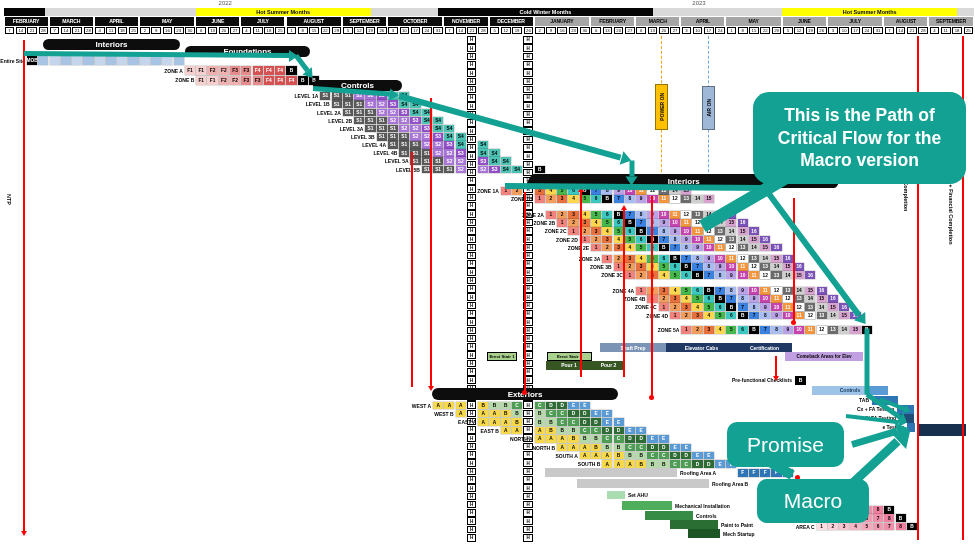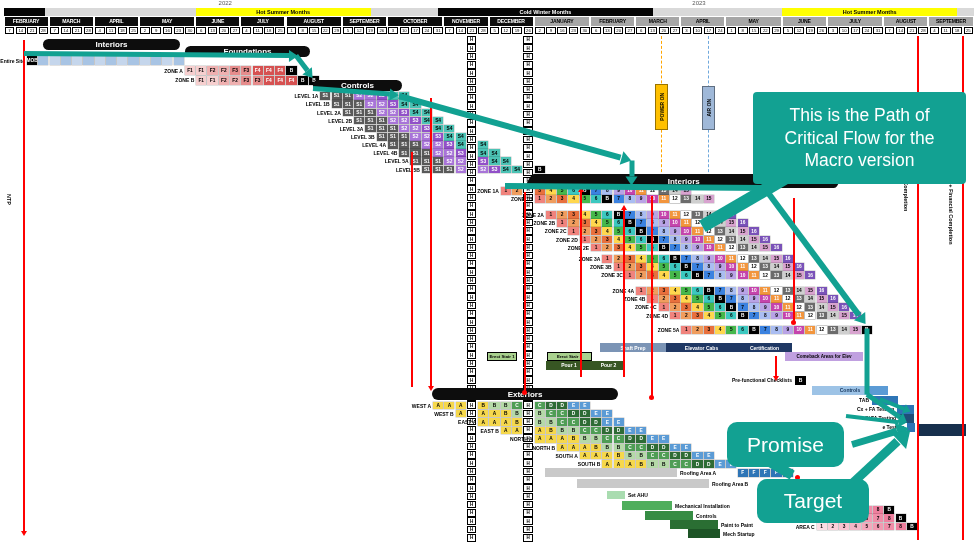--- a/index.html
+++ b/index.html
@@ -40,41 +40,41 @@
   .reddot{position:absolute;width:5px;height:5px;border-radius:50%;background:#ff0000;z-index:4;}
   .dashline{position:absolute;width:0;z-index:2;}
   .marker{position:absolute;z-index:3;display:flex;align-items:center;justify-content:center;
           border:0.5px solid rgba(0,0,0,0.4);}
   .marker span{writing-mode:vertical-rl;transform:rotate(180deg);font-size:5px;font-weight:bold;
           white-space:nowrap;}
   .arrow{position:absolute;transform-origin:0 50%;z-index:5;}
   .ahead{position:absolute;top:50%;width:0;height:0;z-index:5;}
   .callout{position:absolute;background:#12a192;color:#fff;display:flex;align-items:center;
            justify-content:center;text-align:center;z-index:6;}
-  .callout.main{left:753px;top:92px;width:213px;height:92px;border-radius:4px;font-size:17.5px;
-           line-height:1.3;padding:4px 10px;}
+  .callout.main{left:753px;top:92px;width:213px;height:92px;border-radius:16px;font-size:17.5px;
+           line-height:1.3;padding:4px 10px;font-weight:bold;}
   .callout.promise{left:727px;top:422px;width:117px;height:45px;border-radius:10px;font-size:21px;}
   .callout.target{left:757px;top:479px;width:112px;height:44px;border-radius:10px;font-size:21px;}
   .sidelabel{position:absolute;writing-mode:vertical-rl;font-size:5.5px;font-weight:bold;
            white-space:nowrap;color:#000;z-index:2;}
   .sidelabel.ntp{left:6px;top:194px;}
   .sidelabel.substantial{left:903px;top:150px;}
   .sidelabel.financial{left:948px;top:138px;}
 </style>
 </head>
 <body>
 
 <div id="canvas">
   <div class="sidelabel ntp">NTP</div>
   <div class="sidelabel substantial">Substantial Completion</div>
   <div class="sidelabel financial">Final Completion + Financial Completion</div>
 
   <div class="callout main">This is the Path of Critical Flow for the Macro version</div>
   <div class="callout promise">Promise</div>
-  <div class="callout target">Target</div>
+  <div class="callout target">Macro</div>
 <div class="yr" style="left: 218.6px;">2022</div>
     <div class="yr" style="left: 692.36px;">2023</div>
     <div class="seasonbase" style="left: 4px; width: 970.08px;"></div>
     <div class="season winter" style="left: 4px; width: 40.608px;"></div>
     <div class="season summer" style="left: 195.76px; width: 174.84px;">Hot Summer Months</div>
     <div class="season winter" style="left: 438.28px; width: 214.32px;">Cold Winter Months</div>
     <div class="season summer" style="left: 782.32px; width: 174.84px;">Hot Summer Months</div>
     <div class="month" style="left: 4.5px; width: 44.12px;">FEBRUARY</div>
     <div class="wk" style="left: 4.7px; width: 9.68px;">7</div>
     <div class="wk" style="left: 15.98px; width: 9.68px;">14</div>

